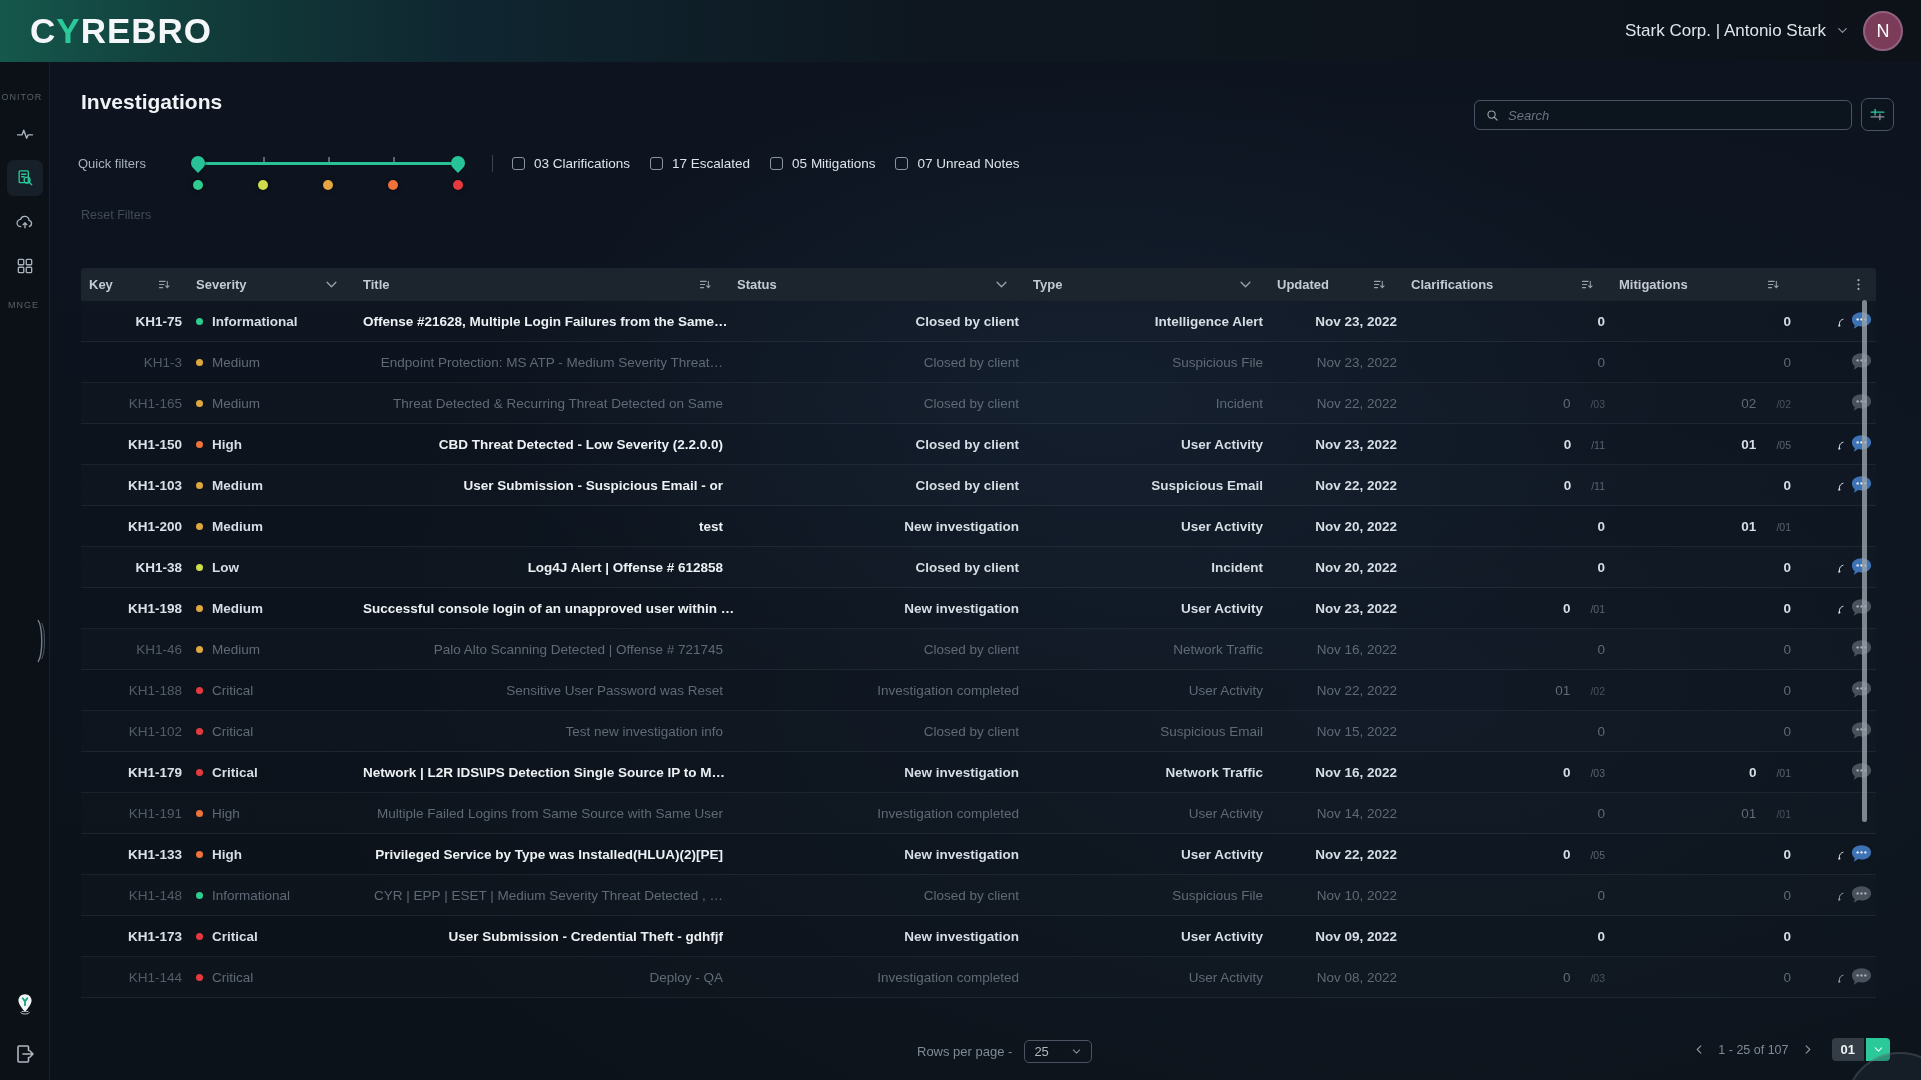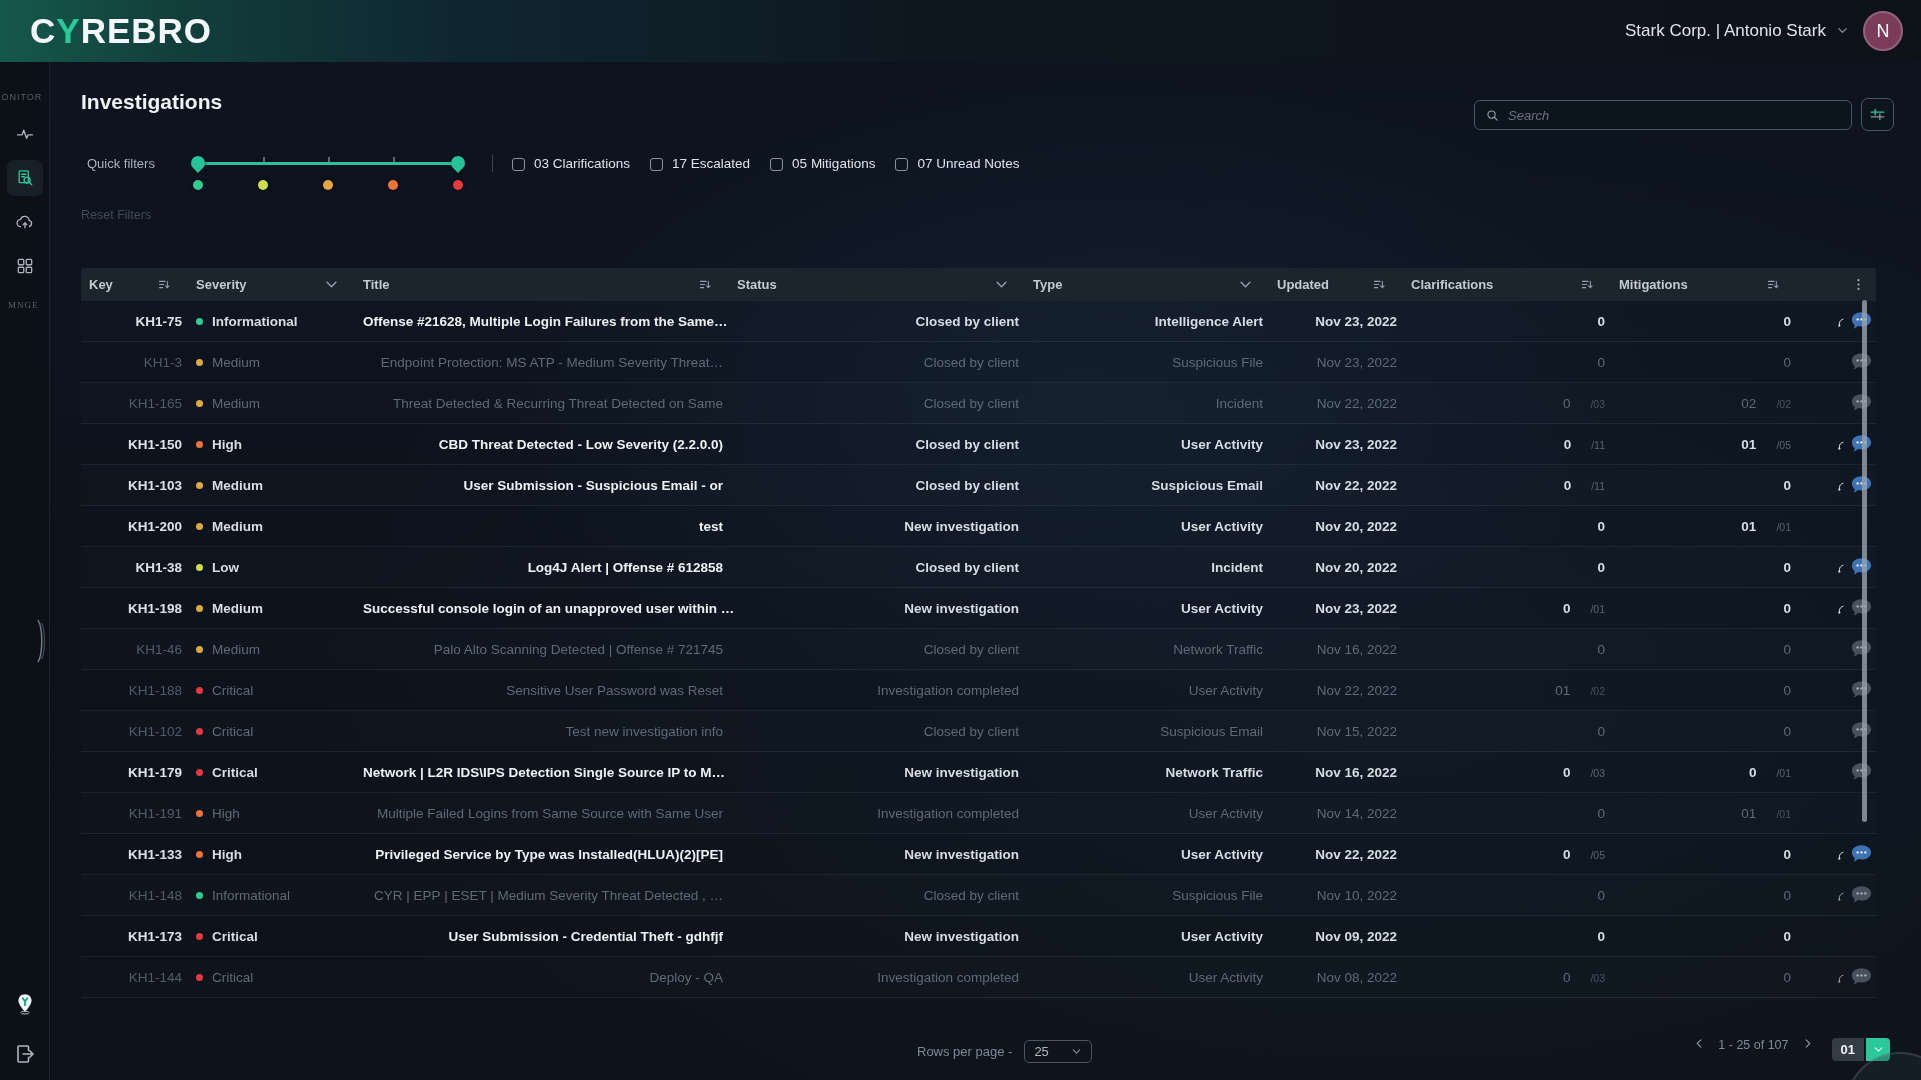--- a/index.html
+++ b/index.html
@@ -21,21 +21,21 @@
   .account .ic { width:13px; height:13px; color:#8b96a2; margin-top:3px; }
   .avatar { width:40px; height:40px; border-radius:50%; background:#7b3c59; border:2px solid #936180;
     display:flex; align-items:center; justify-content:center; color:#fff; font-size:18px; font-weight:400; cursor:pointer; }
   
   .sidebar {
     position:absolute; left:0; top:62px; width:50px; height:1018px;
     background:#0c1118; border-right:1px solid #1a222c; z-index:4; overflow:hidden;
   }
   .side-label { font-size:9px; letter-spacing:1px; color:#566069; white-space:nowrap; }
   .side-label.top { margin:30px 0 6px -7px; }
-  .side-label.bottom { margin:16px 0 0 8px;font-family:Liberation Serif, serif; }
+  .side-label.bottom { margin:16px 0 0 8px; }
   #side-items { display:flex; flex-direction:column; align-items:center; }
   .side-item { width:36px; height:36px; margin-top:8px; border-radius:7px; display:flex; align-items:center; justify-content:center;
     color:#a9b2bb; cursor:pointer; }
   .side-item .ic { width:20px; height:20px; }
   .side-item.active { background:#171f29; color:#2bc99a; }
   .side-handle { position:absolute; left:34px; top:555px; width:14px; height:48px; color:#5b6670; cursor:pointer; }
   .side-bottom { position:absolute; left:0; bottom:14px; width:50px; display:flex; flex-direction:column; align-items:center; gap:26px; }
   .side-bottom .ic { width:24px; height:24px; color:#aeb6bf; cursor:pointer; }
   
   .main {
@@ -51,31 +51,31 @@
     border:1px solid #4a5563; border-radius:6px; background:rgba(13,19,28,0.4);
     display:flex; align-items:center; padding:0 10px; gap:8px; }
   .searchbox .ic { width:15px; height:15px; color:#9aa4ae; flex:none; }
   .searchbox input { flex:1; background:transparent; border:none; outline:none; color:#cfd6dd;
     font-family:"Liberation Sans", sans-serif; font-size:13px; font-style:italic; }
   .searchbox input::placeholder { color:#6a7480; font-style:italic; }
   .filterbtn { position:absolute; right:27px; top:36px; width:33px; height:33px; border:1px solid #4a5563;
     border-radius:7px; background:rgba(13,19,28,0.4); display:flex; align-items:center; justify-content:center; cursor:pointer; }
   .filterbtn .ic { width:19px; height:19px; }
   
-  .qf-label { position:absolute; left:37px; top:94px; font-size:13px; color:#a9b2bc; }
+  .qf-label { position:absolute; left:28px; top:94px; font-size:13px; color:#a9b2bc; }
   .slider { position:absolute; left:148px; top:95px; width:260px; height:14px; cursor:pointer; }
   .slider .track { position:absolute; left:0; right:0; top:5px; height:3px; background:#28c298; border-radius:2px; }
   .slider .tick { position:absolute; top:0; width:2px; height:5px; background:#5a6570; }
   .slider .handle { position:absolute; top:-1px; width:14px; height:14px; background:#28c298;
     border-radius:50% 50% 50% 0; transform:rotate(-45deg); box-shadow:0 1px 3px rgba(0,0,0,.5); }
   .dots { position:absolute; left:143px; top:118px; width:270px; display:flex; justify-content:space-between; }
   .sev-dot { width:10px; height:10px; border-radius:50%; box-shadow:0 0 4px rgba(0,0,0,.6); }
   .qf-divider { position:absolute; left:442px; top:93px; width:1px; height:17px; background:#39434f; }
   .checks { position:absolute; left:462px; top:86px; height:30px; display:flex; align-items:center; gap:20px; }
-  .check { display:flex; align-items:flex-end; gap:9px; cursor:pointer; }
+  .check { display:flex; align-items:center; gap:9px; cursor:pointer; }
   .check .cb { width:13px; height:13px; border:1.5px solid #8a94a1; border-radius:3px; background:transparent; }
   .check .lbl { font-size:13.5px; color:#dde3e9; }
   .reset { position:absolute; left:31px; top:146px; font-size:12.5px; color:#414c58; cursor:default; }
   
   .thead, .trow { display:grid; grid-template-columns:115px 167px 374px 296px 244px 134px 208px 186px 71px; align-items:center; }
   .thead { position:absolute; left:31px; top:206px; width:1795px; height:33px; background:#1c242e;
     border-radius:3px 3px 0 0; color:#c3cad2; font-size:13px; font-weight:700; }
   .th { display:flex; align-items:center; justify-content:space-between; padding:0 24px 0 0; overflow:hidden; cursor:pointer;gap:40px; }
   .th:first-child { padding-left:8px; }
   .th .th-ic { width:15px; height:15px; color:#97a1ab; flex:none; }
@@ -103,21 +103,21 @@
   .note-bubble { width:25px; height:25px; }
   .note-bubble.blue { color:#3d72b4; }
   .note-bubble.gray { color:#49525c; }
   .note-bubble.blue svg circle { fill:#e8edf2; }
   .note-bubble.gray svg circle { fill:#a7b0b9; }
   
   .rpp { position:absolute; left:867px; top:978px; display:flex; align-items:center; gap:12px; color:#7f8a96; font-size:13px; }
   .rpp-box { border:1px solid #4a5462; border-radius:5px; padding:3px 9px; display:flex; gap:22px; align-items:center;
     color:#aeb7c0; font-size:13px; cursor:pointer; }
   .rpp-box .ic { width:11px; height:11px; color:#8b95a1; }
-  .pagination { position:absolute; right:31px; top:976px; display:flex; align-items:flex-start; gap:13px; color:#7f8a96; font-size:12.5px; }
+  .pagination { position:absolute; right:31px; top:976px; display:flex; align-items:center; gap:13px; color:#7f8a96; font-size:12.5px; }
   .pg-chev { width:11px; height:11px; color:#8b95a1; cursor:pointer; }
   .page-box { display:flex; gap:2px; margin-left:6px; }
   .page-num { background:#343c46; color:#eef2f5; font-weight:700; font-size:13px; padding:4px 9px; border-radius:4px 0 0 4px; }
   .page-chev { background:#2bc99a; width:24px; display:flex; align-items:center; justify-content:center;
     border-radius:0 4px 4px 0; color:#eafff7; cursor:pointer; }
   .page-chev .ic { width:11px; height:11px; }
   
   .vscroll { position:absolute; left:1862px; top:300px; width:5px; height:522px; background:#9aa2ab; border-radius:3px; opacity:.8; z-index:6; cursor:grab; }
   .corner-fab { position:absolute; right:-34px; top:990px; width:110px; height:110px; border-radius:50%;
     border:2px solid rgba(150,160,172,0.22); background:rgba(38,48,60,0.35); }

